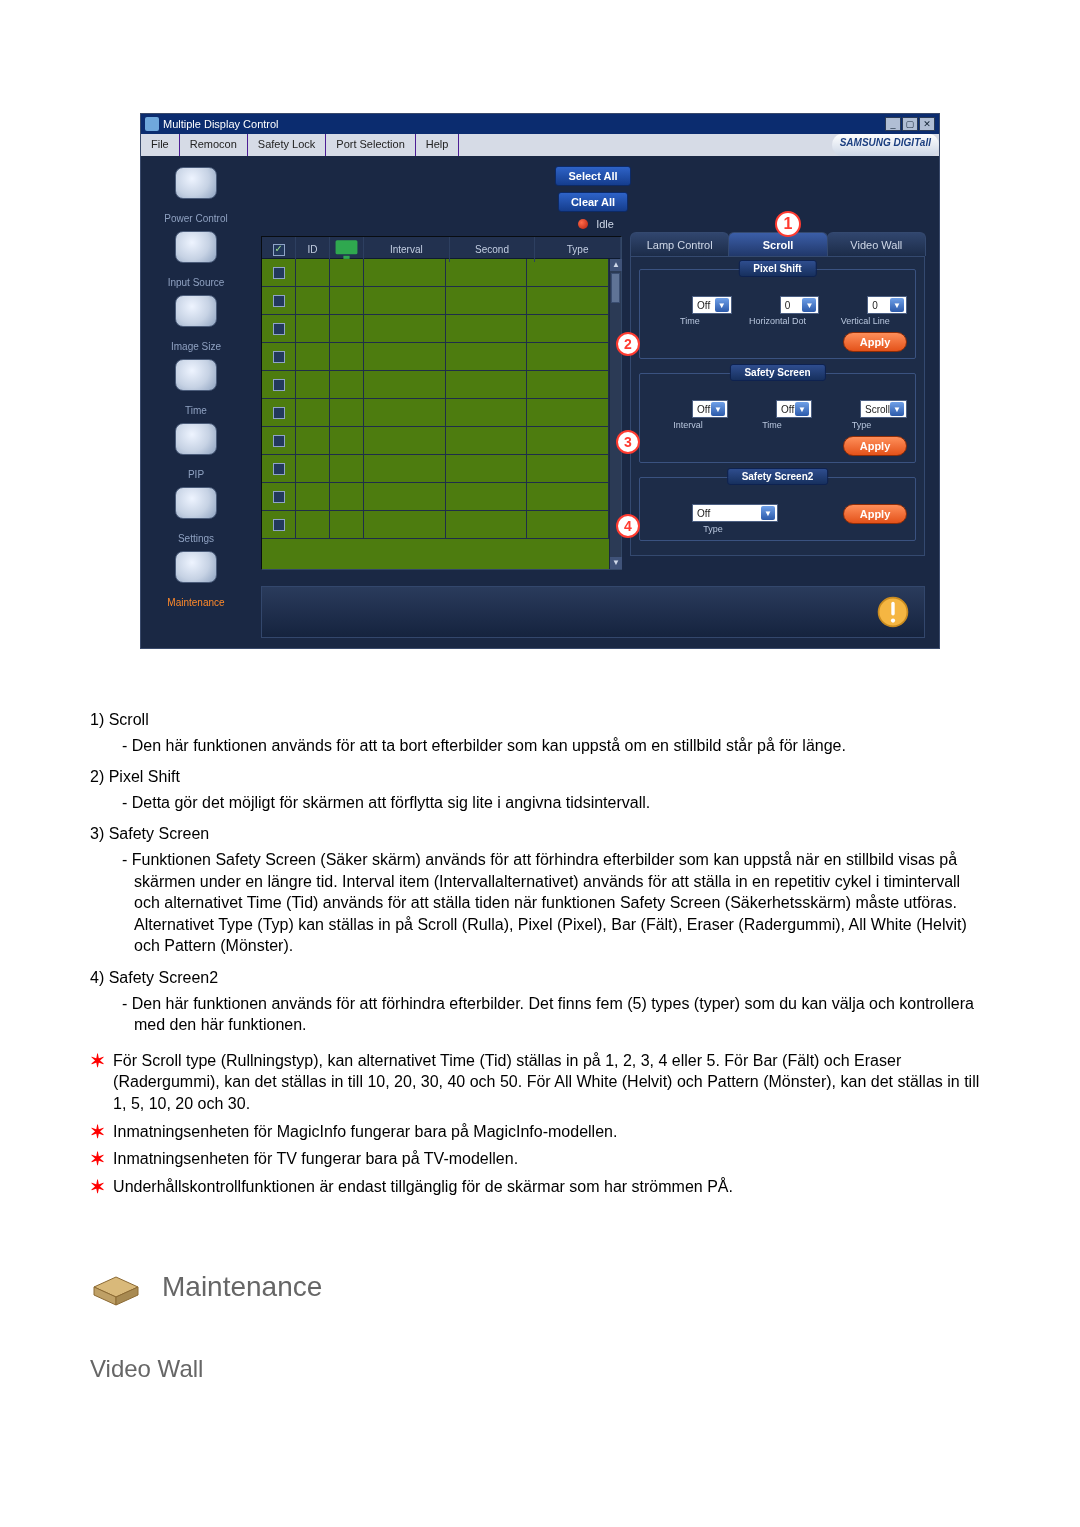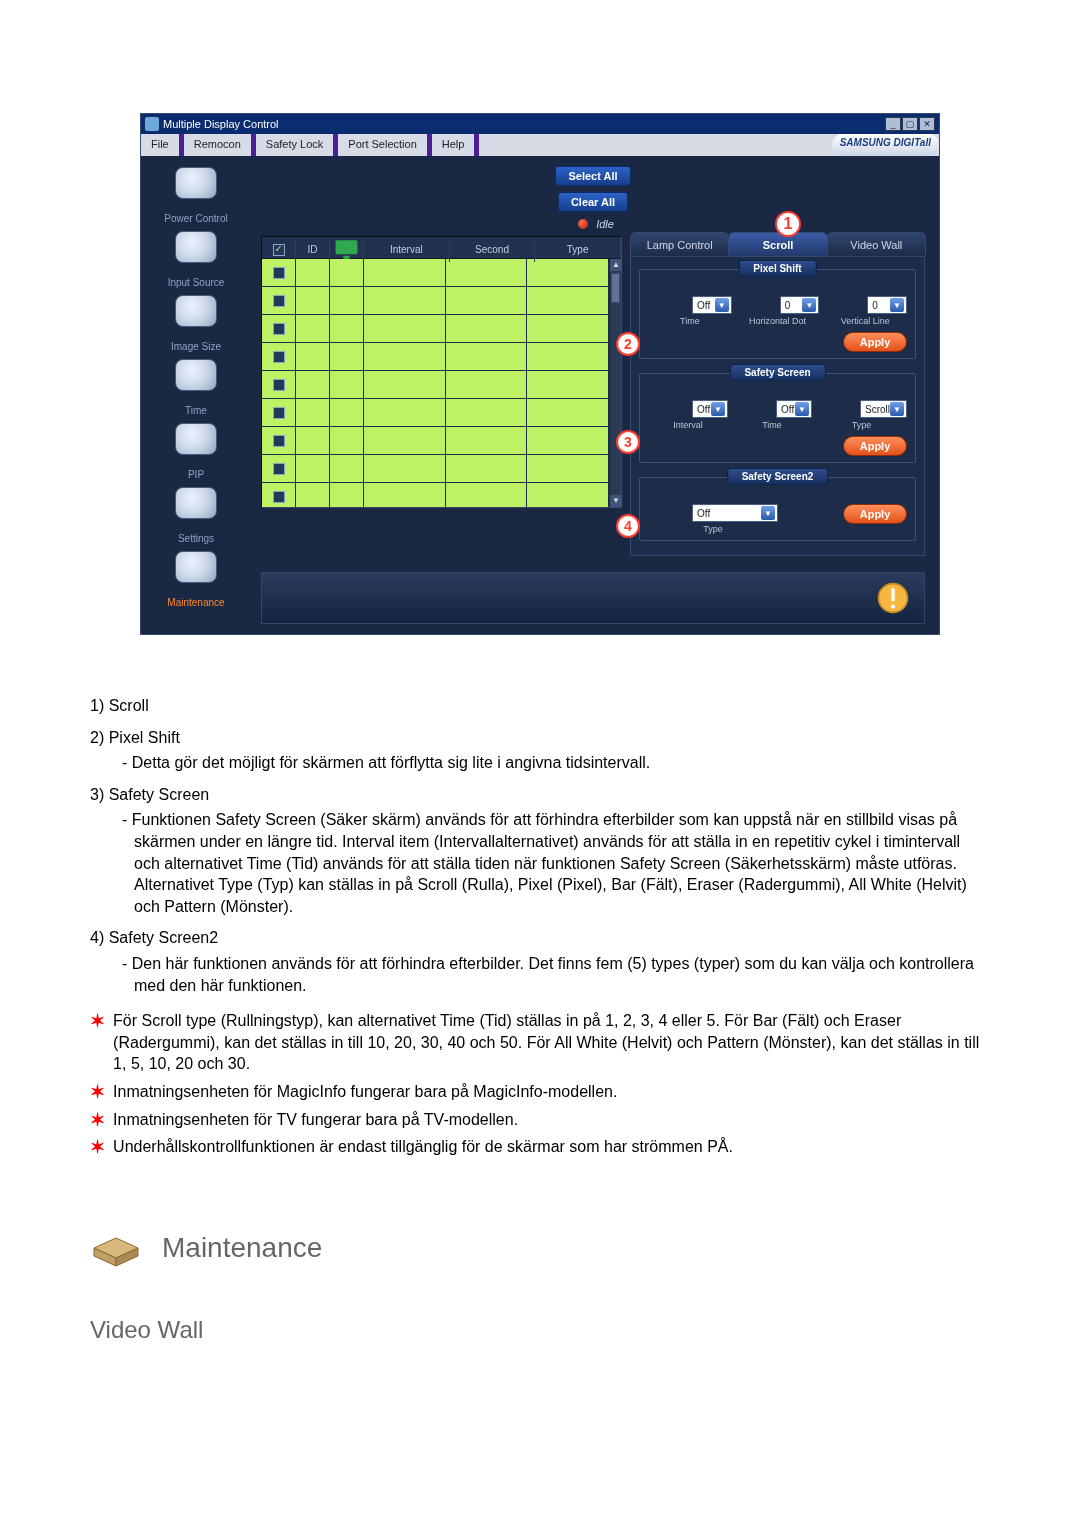--- a/index.html
+++ b/index.html
@@ -8,41 +8,41 @@
 
   
   .app-window { width: 800px; margin: 50px auto 0 auto; border: 1px solid #3a4a6b; background: #1a2844; position: relative; font-size: 11px; color: #cfd8e8; }
   .titlebar { background: #0b2c6f; color: #fff; height: 20px; display: flex; align-items: center; padding: 0 4px; justify-content: space-between; }
   .titlebar-left { display: flex; align-items: center; gap: 4px; }
   .titlebar-icon { width: 14px; height: 14px; background: #6fa8dc; border-radius: 2px; display: inline-block; }
   .win-controls { display: flex; gap: 1px; }
   .win-btn { width: 16px; height: 14px; background: #b0bed4; color: #123; font-size: 9px; text-align: center; line-height: 13px; border: 1px solid #2a3a55; }
 
   .menubar { background: #d6dbe6; height: 22px; display: flex; align-items: stretch; color: #222; font-size: 11px; position: relative; }
-  .menubar .mitem { padding: 4px 10px; border-right: 5px solid #4c1d95; cursor: default; }
+  .menubar .mitem { padding: 4px 10px; border-right: 1px solid #4c1d95; cursor: default; }
   .brand { margin-left: auto; padding: 3px 8px; font-style: italic; color: #1c3f80; font-size: 10px; font-weight: bold; background: linear-gradient(#fff,#ccd6e6); border-radius: 10px / 50%; }
 
   .app-body { display: flex; background: #1a2844; }
 
   
   .sidebar { width: 110px; padding: 8px 4px 6px 4px; display: flex; flex-direction: column; align-items: center; gap: 2px; }
   .side-item { width: 92px; display: flex; flex-direction: column; align-items: center; gap: 14px; padding: 3px 0 2px 0; color: #8fa1c1; }
   .side-item.active { color: #ff8a2b; }
   .side-icon { width: 42px; height: 32px; border-radius: 8px; background: radial-gradient(circle at 40% 35%, #eef4ff 0%, #c6d2e4 55%, #8da1bf 100%); border: 1px solid #4b5c7a; position: relative; }
   .side-label { font-size: 10px; text-align: center; }
 
   
   .main { flex: 1; display: flex; flex-direction: column; padding: 0 4px 0 0; }
   .toolbar { display: flex; align-items: center; gap: 6px; padding: 10px 10px 6px 10px; flex-direction: column; }
   .btn-blue { background: linear-gradient(#2e63c8,#153d8d); color: #fff; border: 1px solid #0d2a66; border-radius: 3px; height: 20px; padding: 0 12px; font-size: 11px; font-weight: bold; cursor: default; }
-  .idle { color: #cfd8e8; display: flex; align-items: center; gap: 8px; margin-left: 6px; font-style: italic; }
+  .idle { color: #cfd8e8; display: flex; align-items: center; gap: 8px; margin-left: 6px; }
   .idle-dot { width: 10px; height: 10px; border-radius: 50%; background: radial-gradient(circle at 35% 35%, #ff6b4a, #b31f0e); display: inline-block; }
 
   .split { display: flex; gap: 8px; padding: 0 10px 10px 10px; }
-  .grid-wrap { flex: 1; background: #bef264; border: 1px inset #334766; position: relative; height: 272px; }
+  .grid-wrap { flex: 1; background: #4d7c0f; border: 1px inset #334766; position: relative; height: 334px; }
   .grid-head { display: grid; grid-template-columns: 34px 34px 34px 1fr 1fr 1fr; background: #22314f; height: 22px; align-items: center; color: #c3cee2; border-bottom: 1px solid #0e1a30; }
   .gh { padding: 0 4px; font-size: 10px; border-right: 1px solid #2d3f60; height: 100%; display:flex; align-items:center; justify-content:center;}
   .grid-body { position: absolute; top:22px; left:0; right:12px; bottom:0; overflow: hidden; }
   .grow { display: grid; grid-template-columns: 34px 34px 34px 1fr 1fr 1fr; height: 28px; align-items: center; border-bottom: 1px solid #1f2e49; }
   .cell { padding: 0 4px; height:100%; border-right:1px solid #1f2e49; display:flex; align-items:center; justify-content:center;}
   .chk { width: 12px; height: 12px; border: 1px solid #8fa4c7; background: #23395c; display:inline-block; }
   .chk.on::after { content:"\2713"; color:#9fe38c; font-size:10px; position:relative; top:-2px; left:1px;}
   .scrollbar { position:absolute; top:22px; right:0; bottom:0; width:12px; background:#2b3a55; border-left:1px solid #1a2740;}
   .scroll-up, .scroll-dn { position:absolute; left:0; width:12px; height:12px; background:#405379; color:#cfd8e8; font-size:8px; text-align:center; line-height:12px;}
   .scroll-up{top:0;} .scroll-dn{bottom:0;}
@@ -389,20 +389,21 @@
 
       </div>
     </div>
   </div>
 
   <div class="doc-text">
     <div class="num-item">
       <span class="num">1)</span>
       <span>Scroll</span>
     </div>
+    <div class="desc">- Den här funktionen används för att ta bort efterbilder som kan uppstå om en stillbild står på för länge.</div>
 
     <div class="num-item">
       <span class="num">2)</span>
       <span>Pixel Shift</span>
     </div>
     <div class="desc">- Detta gör det möjligt för skärmen att förflytta sig lite i angivna tidsintervall.</div>
 
     <div class="num-item">
       <span class="num">3)</span>
       <span>Safety Screen</span>

